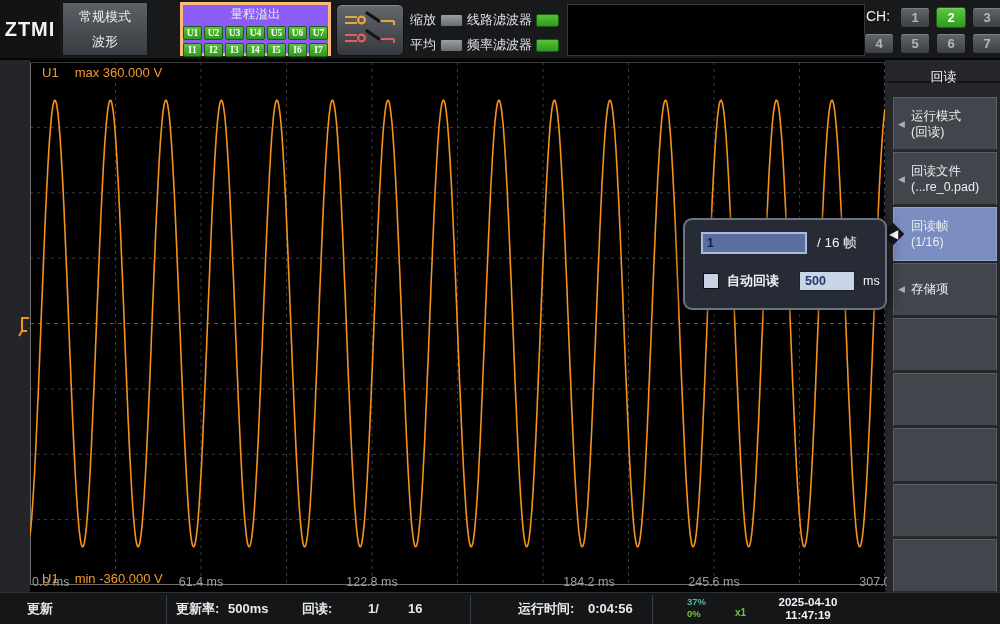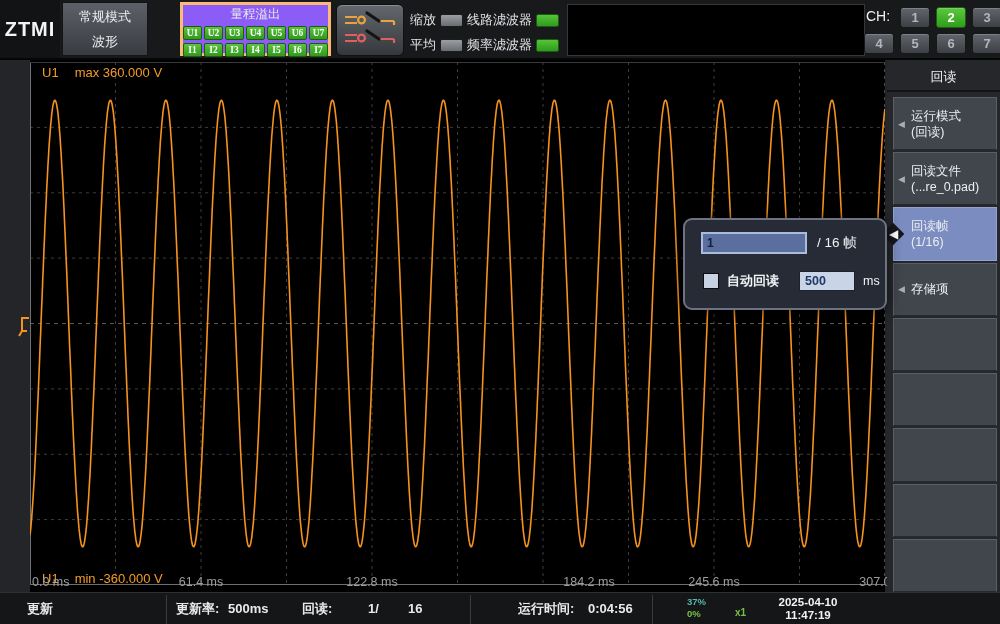--- a/index.html
+++ b/index.html
@@ -35,21 +35,21 @@
   .plot svg.wave { position:absolute; left:0; top:2px; }
   .wave-label { position:absolute; left:12px; color:#f49a28; font-size:13px; white-space:nowrap; }
   .wave-label .sig { margin-right:16px; }
   .wave-label.max { top:5px; }
   .wave-label.min { bottom:6px; }
   .xtick { position:absolute; bottom:3px; color:#9b9da0; font-size:12.5px; white-space:nowrap; }
   .trigmark { position:absolute; left:18px; top:316px; }
 
   
   .sidebar { position:absolute; left:887px; top:60px; width:113px; height:532px; background:#25272a; }
-  .sb-header { height:32px; line-height:33px; text-align:center; color:#eef0f2; font-size:13px; border-bottom:2px solid #121314; }
+  .sb-header { height:23px; line-height:33px; text-align:center; color:#eef0f2; font-size:13px; border-bottom:2px solid #121314; }
   .sb-items { position:absolute; left:0; right:0; top:37px; bottom:0; display:flex; flex-direction:column; gap:2px; padding:0 3px 0 6px; }
   .sb-item { position:relative; flex:1; background:#41454c; border:1px solid #5a5e66; border-bottom-color:#27292d; display:flex; flex-direction:column; justify-content:center; padding-left:17px; color:#eceef0; font-size:12.5px; line-height:16px; }
   .sb-item .arrow { position:absolute; left:4px; top:50%; transform:translateY(-50%); color:#a9adb4; font-size:9px; }
   .sb-item.selected { background:#7a8cc0; border-color:#93a2d0; }
   .sb-item .notch { position:absolute; left:-9px; top:50%; width:16px; height:16px; transform:translateY(-50%) rotate(45deg); background:#15171b; }
   .sb-item .sel-arrow { position:absolute; left:-5px; top:50%; transform:translateY(-50%); color:#ffffff; font-size:12px; }
 
   
   .popup { position:absolute; left:683px; top:218px; width:204px; height:92px; background:#262b36; border:2px solid #6d7383; border-radius:9px; box-shadow:0 0 14px rgba(0,0,0,.65); }
   .frame-input { position:absolute; left:16px; top:12px; width:106px; height:22px; background:#5a6f9e; border:2px solid #a9bbdf; color:#141f3d; font-size:12px; font-weight:bold; padding-left:4px; font-family:inherit; }

